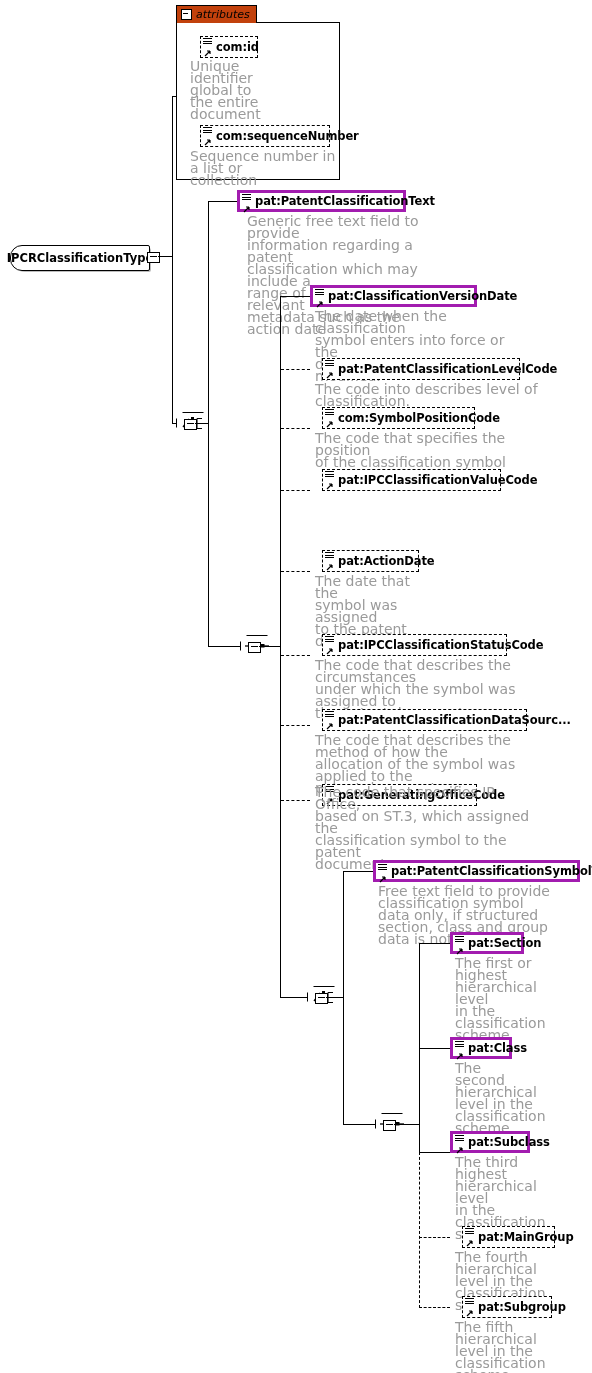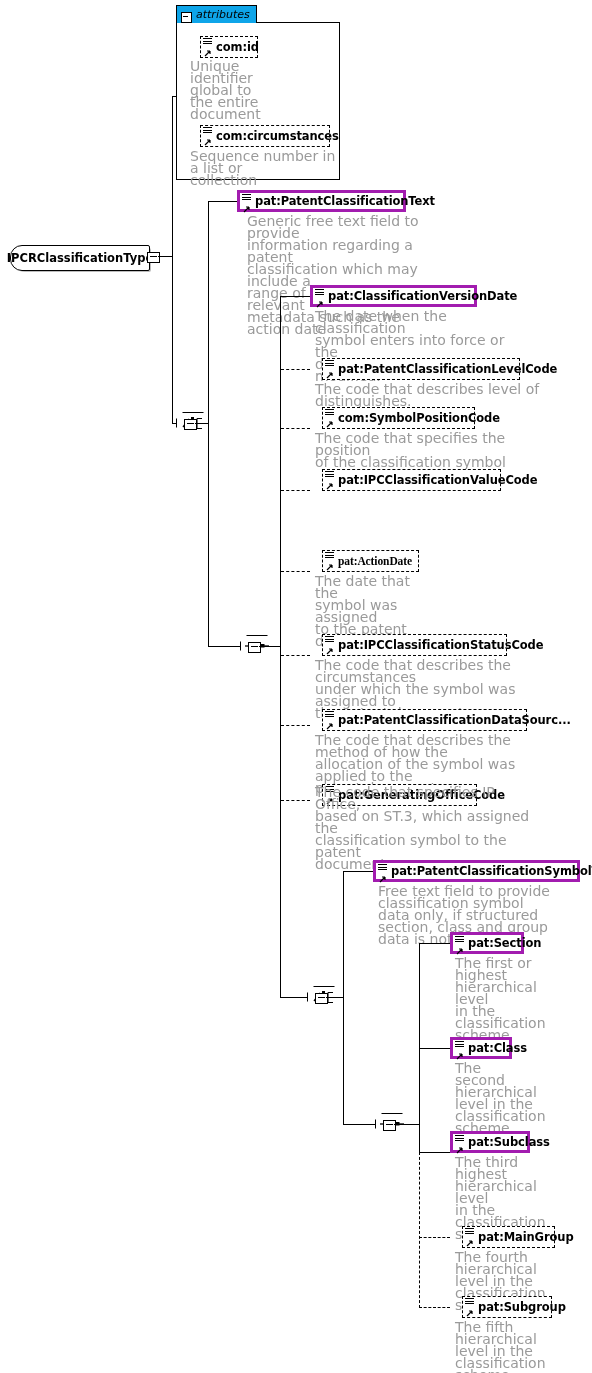--- a/index.html
+++ b/index.html
@@ -13,23 +13,23 @@
   
   .ln{position:absolute;background:#000;}
   .ln.h{height:1px;}
   .ln.v{width:1px;}
   .dl{position:absolute;}
   .dl.h{height:0;border-top:1px dashed #000;}
   .dl.v{width:0;border-left:1px dashed #000;}
 
   
   .attrbox{position:absolute;border:1px solid #000;background:#fff;}
-  .attrtab{position:absolute;border:1px solid #000;border-bottom:none;background:#0ea5e9;
+  .attrtab{position:absolute;border:1px solid #000;border-bottom:none;background:#c2410c;
     height:17px;line-height:17px;padding:0 6px 0 4px;font-style:italic;font-size:11px;color:#000;
-    display:flex;align-items:flex-end;gap:4px;}
+    display:flex;align-items:center;gap:4px;}
   .minus{display:inline-block;width:9px;height:9px;border:1px solid #000;position:relative;background:#fff;}
   .minus:after{content:"";position:absolute;left:1px;top:3px;width:5px;height:1px;background:#000;}
 
   
   .node{position:absolute;box-sizing:border-box;background:#fff;height:22px;
     display:flex;align-items:center;}
   .node .lbl{font-size:11.5px;font-weight:bold;color:#000;white-space:nowrap;
     padding-left:15px;line-height:22px;letter-spacing:-0.1px;}
   .node.solid{border:3px solid #a21caf;}
   .node.dashed{border:1px dashed #000;margin-left:12px;}
@@ -101,21 +101,21 @@
     <span class="gl">
         <i></i>
         <i></i>
         <i></i>
       </span>
     <span class="arw">
       <svg width="8" height="8" viewBox="0 0 8 8">
           <path d="M1,7 L6,2 M6,2 L3,2 M6,2 L6,5" stroke="#000" fill="none" stroke-width="1.2"></path>
         </svg>
     </span>
-    <span class="lbl">com:circumstances</span>
+    <span class="lbl">com:sequenceNumber</span>
   </div>
   <div class="doc" style="left:190px;top:150px;width:150px;">Sequence number in a list or
 collection</div>
 
   <div class="rootshadow" style="left:13px;top:248px;width:138px;height:24px;border-radius:12px 2px 2px 12px;"></div>
   <div class="root" style="left:10px;top:245px;width:138px;">
     <span>IPCRClassificationType</span>
   </div>
   <div class="rootbtn" style="left:147px;top:252px;"></div>
 
@@ -214,21 +214,21 @@
         <i></i>
         <i></i>
       </span>
     <span class="arw">
       <svg width="8" height="8" viewBox="0 0 8 8">
           <path d="M1,7 L6,2 M6,2 L3,2 M6,2 L6,5" stroke="#000" fill="none" stroke-width="1.2"></path>
         </svg>
     </span>
     <span class="lbl">pat:PatentClassificationLevelCode</span>
   </div>
-  <div class="doc" style="left:315px;top:383px;width:230px;">The code that describes level of distinguishes.</div>
+  <div class="doc" style="left:315px;top:383px;width:230px;">The code into describes level of classification.</div>
 
   <div class="node dashed" style="left:310px;top:407px;width:153px;">
     <span class="gl">
         <i></i>
         <i></i>
         <i></i>
       </span>
     <span class="arw">
       <svg width="8" height="8" viewBox="0 0 8 8">
           <path d="M1,7 L6,2 M6,2 L3,2 M6,2 L6,5" stroke="#000" fill="none" stroke-width="1.2"></path>
@@ -246,21 +246,21 @@
         <i></i>
       </span>
     <span class="arw">
       <svg width="8" height="8" viewBox="0 0 8 8">
           <path d="M1,7 L6,2 M6,2 L3,2 M6,2 L6,5" stroke="#000" fill="none" stroke-width="1.2"></path>
         </svg>
     </span>
     <span class="lbl">pat:IPCClassificationValueCode</span>
   </div>
 
-  <div class="node dashed" style="left:310px;top:550px;width:97px;font-family:Liberation Serif, serif;">
+  <div class="node dashed" style="left:310px;top:550px;width:97px;">
     <span class="gl">
         <i></i>
         <i></i>
         <i></i>
       </span>
     <span class="arw">
       <svg width="8" height="8" viewBox="0 0 8 8">
           <path d="M1,7 L6,2 M6,2 L3,2 M6,2 L6,5" stroke="#000" fill="none" stroke-width="1.2"></path>
         </svg>
     </span>

